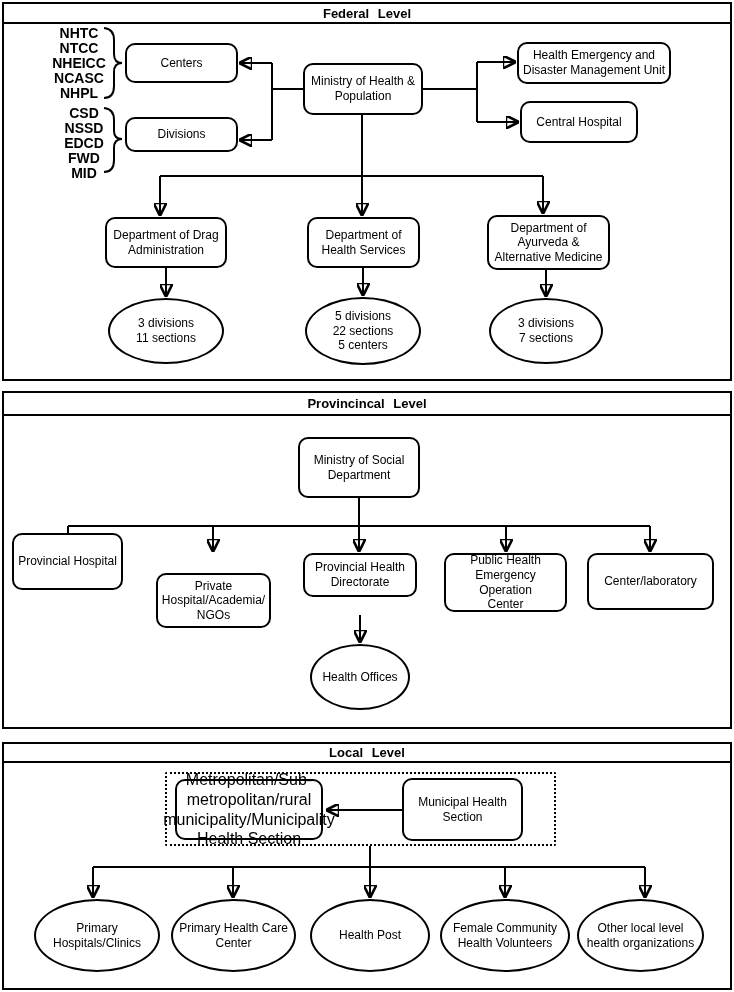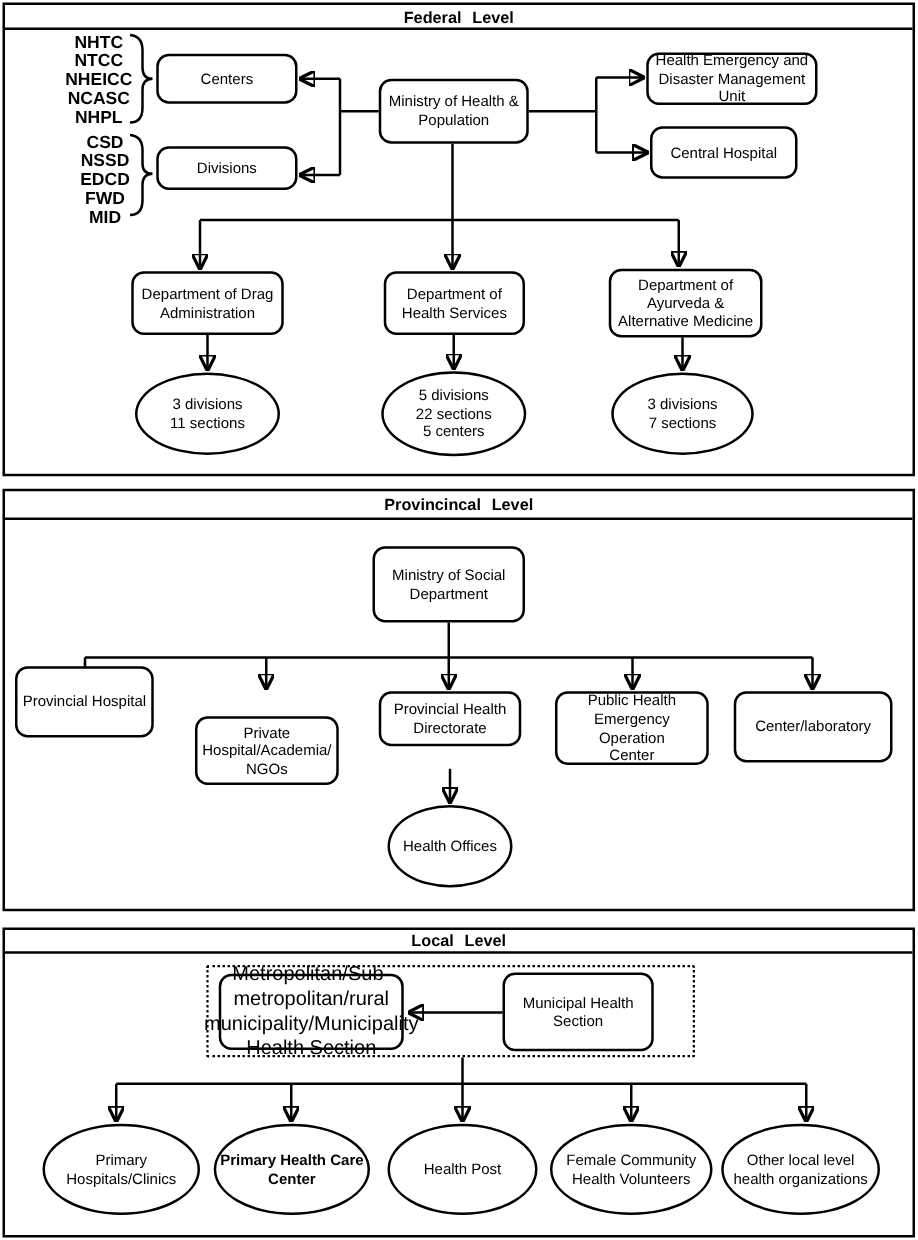--- a/index.html
+++ b/index.html
@@ -96,21 +96,21 @@
   <div class="acrolist" style="left:49px;top:106px;width:70px;">CSD
 NSSD
 EDCD
 FWD
 MID</div>
 
   <div class="node" style="left:125px;top:43px;width:113px;height:40px;text-align:right;">Centers</div>
   <div class="node" style="left:125px;top:117px;width:113px;height:35px;">Divisions</div>
   <div class="node" style="left:303px;top:63px;width:120px;height:52px;">Ministry of Health &amp;
 Population</div>
-  <div class="node" style="left:517px;top:42px;width:137px;height:42px;text-align:center;">Health Emergency and
+  <div class="node" style="left:517px;top:42px;width:154px;height:42px;text-align:center;">Health Emergency and
 Disaster Management Unit</div>
   <div class="node" style="left:520px;top:101px;width:118px;height:42px;">Central Hospital</div>
 
   <div class="node" style="left:105px;top:217px;width:122px;height:51px;">Department of Drag
 Administration</div>
   <div class="node" style="left:307px;top:217px;width:113px;height:51px;">Department of
 Health Services</div>
   <div class="node" style="left:487px;top:215px;width:123px;height:55px;">Department of
 Ayurveda &amp;
 Alternative Medicine</div>
@@ -149,21 +149,21 @@
 
   <div class="node" style="left:175px;top:779px;width:148px;height:61px;font-size:16px;">Metropolitan/Sub-
 metropolitan/rural
 municipality/Municipality
 Health Section</div>
   <div class="node" style="left:402px;top:778px;width:121px;height:63px;">Municipal Health
 Section</div>
 
   <div class="node ellipse" style="left:34px;top:899px;width:126px;height:73px;">Primary
 Hospitals/Clinics</div>
-  <div class="node ellipse" style="left:171px;top:899px;width:125px;height:73px;font-weight:bold;">Primary Health Care
+  <div class="node ellipse" style="left:171px;top:899px;width:125px;height:73px;">Primary Health Care
 Center</div>
   <div class="node ellipse" style="left:310px;top:899px;width:120px;height:73px;">Health Post</div>
   <div class="node ellipse" style="left:440px;top:899px;width:130px;height:73px;">Female Community
 Health Volunteers</div>
   <div class="node ellipse" style="left:577px;top:899px;width:127px;height:73px;">Other local level
 health organizations</div>
 
 </div>
 
 </body></html>

